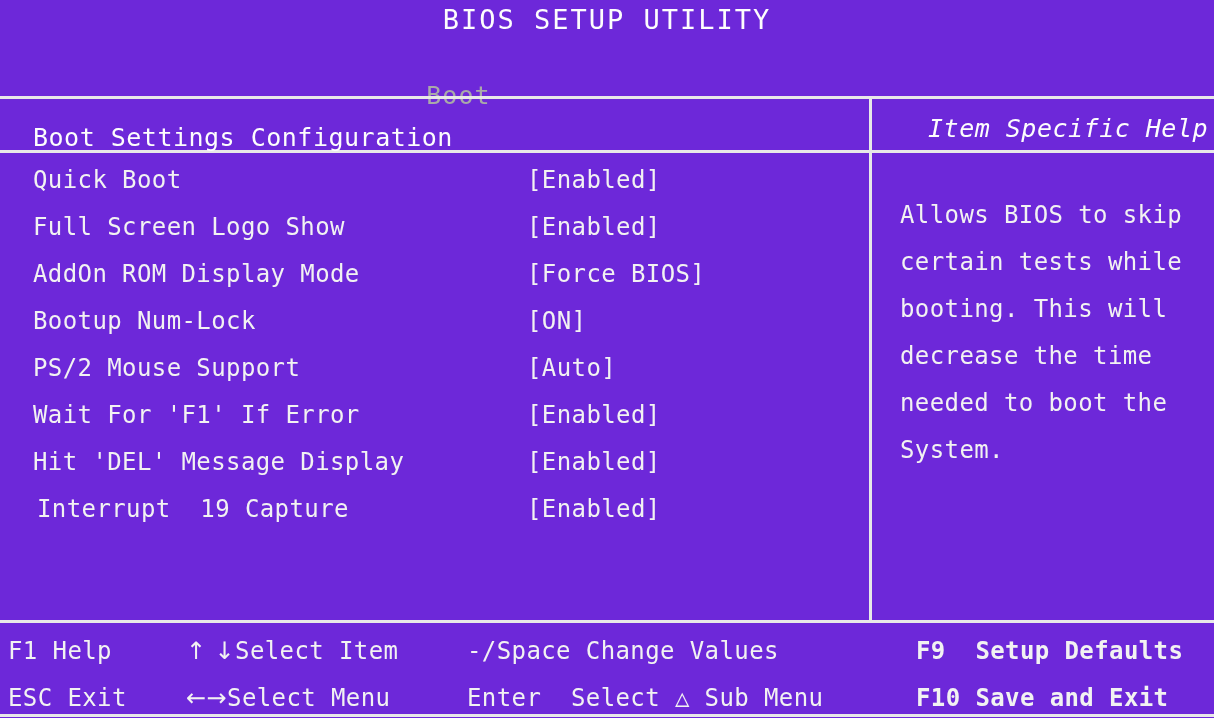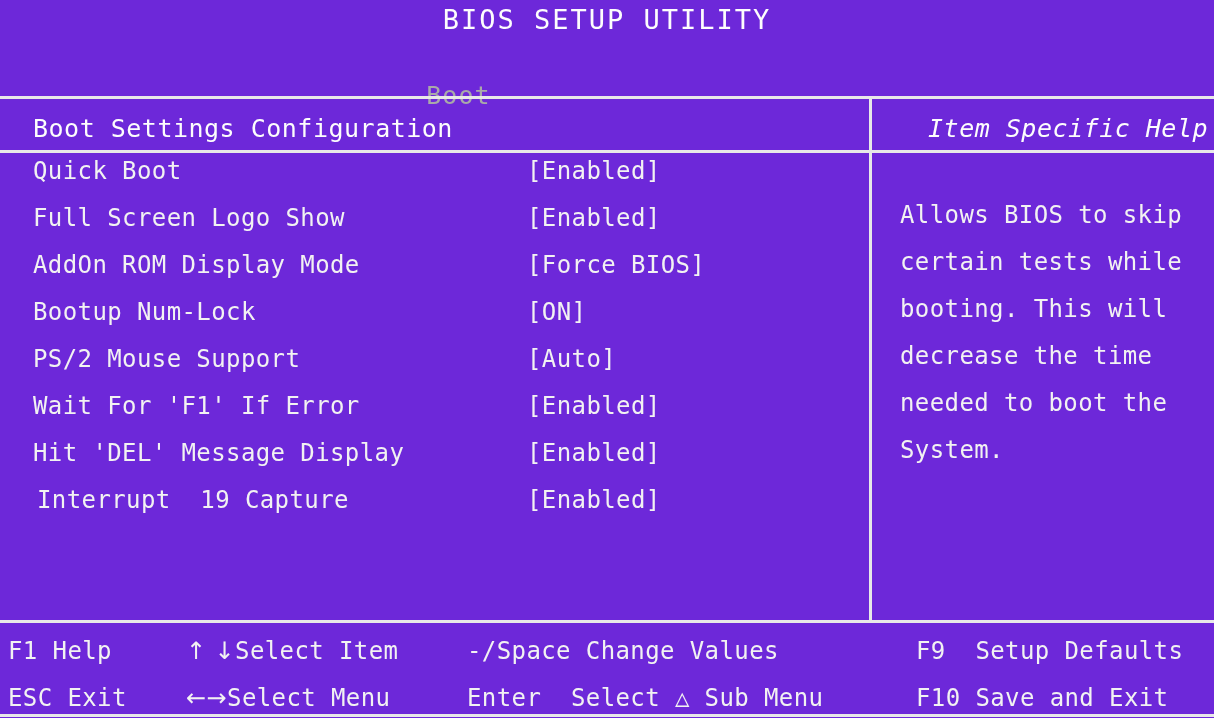--- a/index.html
+++ b/index.html
@@ -61,21 +61,21 @@
     left: 869px;
     top: 99px;
     width: 3px;
     height: 521px;
     background: #e8e8e8;
   }
 
   
   #settings-panel {
     position: absolute;
-    left: 0; top: 99px;
+    left: 0; top: 108px;
     width: 869px;
     height: 384px;
   }
   #settings-heading {
     position: absolute;
     left: 33px; top: 15px;
     font-size: 25px;
     letter-spacing: 0.5px;
     white-space: pre;
     color: #fdfdfd;
@@ -152,21 +152,21 @@
     font-size: 24px;
     letter-spacing: 0.4px;
     white-space: pre;
     color: #f2f2f2;
   }
   .frow1 { top: 14px; }
   .frow2 { top: 61px; }
   .fcol-a { left: 8px; }
   .fcol-b { left: 186px; }
   .fcol-c { left: 467px; }
-  .fcol-d { left: 916px; }
+  .fcol-d { left: 916px; font-weight: bold; }
   .arrow-glyph { font-family: "DejaVu Sans", sans-serif; }
 </style>
 </head>
 <body>
 
 <div id="screen">
 
   <div id="header">
     <div id="app-title">BIOS SETUP UTILITY</div>
     <div id="tabbar">

